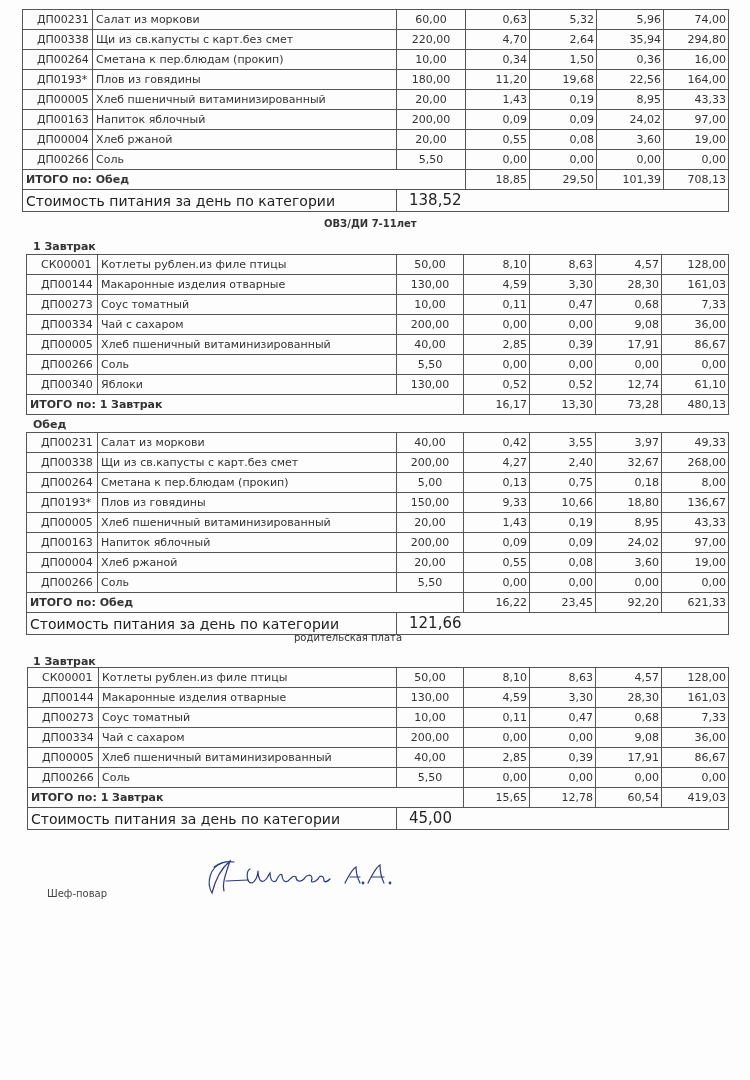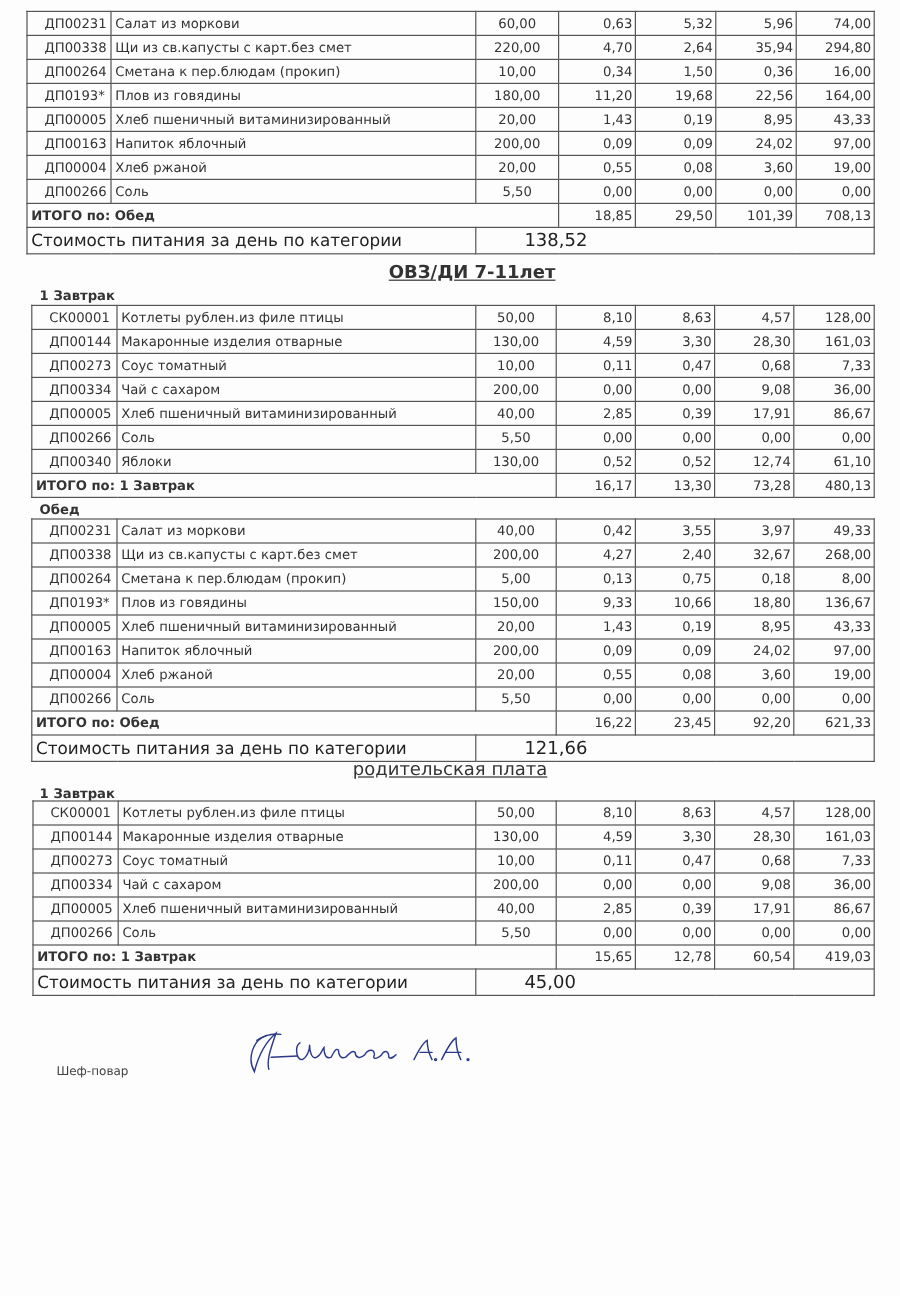--- a/index.html
+++ b/index.html
@@ -14,23 +14,23 @@
   .tbl td {
     border: 1px solid #555; padding: 0 3px; height: 19px; white-space: nowrap; overflow: hidden;
     color: #333;
   }
   .tbl td.code { padding-left: 14px; }
   .tbl td.w { text-align: center; }
   .tbl td.n { text-align: right; padding-right: 2px; }
   .tbl tr.total td { font-weight: bold; }
   .tbl tr.total td.n { font-weight: normal; }
   .tbl tr.cost td { height: 21px; font-weight: normal; font-size: 14px; color: #222; }
-  .tbl tr.cost td.costval { font-size: 15px; padding-left: 40px; }
+  .tbl tr.cost td.costval { font-size: 15px; padding-left: 12px; }
   .section-title {
-    position: absolute; font-size: 15px; font-weight: bold; color: #333; text-decoration: underline;
+    position: absolute; font-size: 10px; font-weight: bold; color: #333;
   }
   .section-sub { font-weight: normal; }
   .meal-title {
     position: absolute; font-size: 11px; font-weight: bold; color: #333; text-align: right;
   }
   .footer-label { position: absolute; left: 47px; top: 870px; font-size: 10px; color: #444; margin-top: 18px; }
   .signature { position: absolute; left: 200px; top: 853px; }
 </style>
 </head>
 <body>

